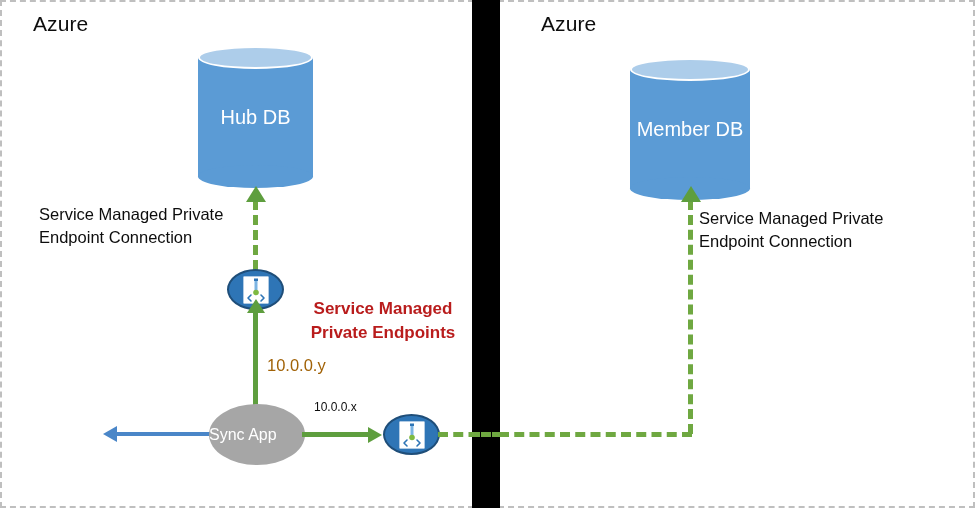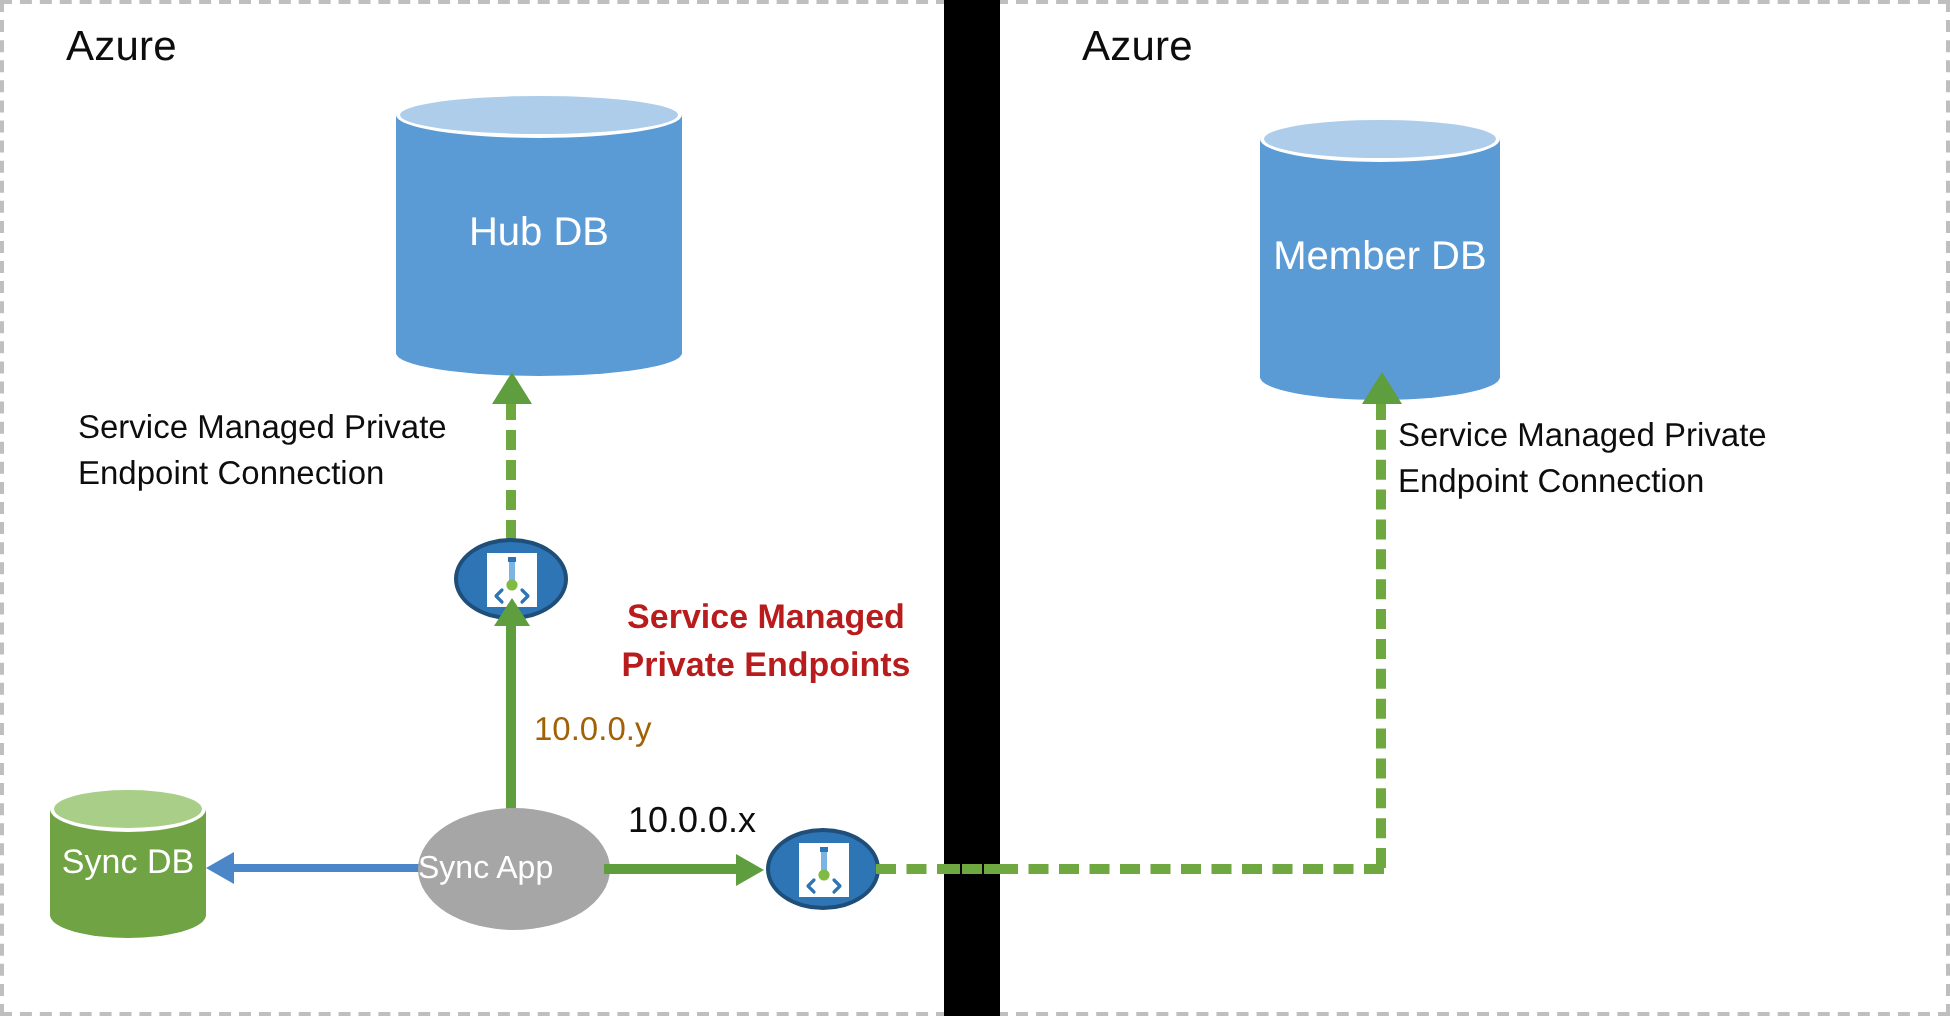--- a/index.html
+++ b/index.html
@@ -32,21 +32,21 @@
 
   
   .cyl.blue .body{background:#5B9BD5;}
   .cyl.blue .bot {background:#5B9BD5;}
   .cyl.blue .top {background:#ADCDEA;border:2px solid #ffffff;box-sizing:border-box;}
   
   .cyl.green .body{background:#6FA344;}
   .cyl.green .bot {background:#6FA344;}
   .cyl.green .top {background:#A9CE87;border:2px solid #ffffff;box-sizing:border-box;}
 
-  #hub-db   {left:198px;top:46px; width:115px;height:142px;padding-left:28px;}
+  #hub-db   {left:198px;top:46px; width:115px;height:142px;}
   #member-db{left:630px;top:58px; width:120px;height:142px;}
   #sync-db  {left:25px; top:393px;width:78px; height:76px;}
   #sync-db .label{font-size:17px;line-height:21px;}
 
   
   #sync-app{position:absolute;left:209px;top:404px;width:96px;height:61px;
             background:#A6A6A6;border-radius:50%;}
   #sync-app .label{position:absolute;left:0;right:0;top:50%;transform:translateY(-50%);
             text-align:left;color:#fff;font-size:16px;line-height:20px;}
 
@@ -98,21 +98,21 @@
   #arrow-member{position:absolute;left:681px;top:186px;width:0;height:0;
       border-left:10px solid transparent;border-right:10px solid transparent;
       border-bottom:16px solid #5E9E3E;}
 
   
   .annot{position:absolute;font-size:16.5px;line-height:23px;color:#0d0d0d;
          white-space:pre-line;}
   #label-hub-conn   {left:39px; top:203px;}
   #label-member-conn{left:699px;top:207px;}
   #label-ip-y{position:absolute;left:267px;top:356px;font-size:16.5px;color:#a16207;}
-  #label-ip-x{position:absolute;left:314px;top:400px;font-size:18px;color:#0d0d0d;}
+  #label-ip-x{position:absolute;left:314px;top:400px;font-size:12px;color:#0d0d0d;}
   #label-smpe{position:absolute;left:293px;top:297px;width:180px;text-align:center;
               font-size:17px;line-height:24px;font-weight:bold;color:#b91c1c;}
 </style>
 </head>
 <body>
 
 <div class="canvas">
 
   <div class="panel" id="panel-left"></div>
   <div class="panel-title" id="azure-left-label">Azure</div>
@@ -145,27 +145,20 @@
 
   <div class="green-line" id="line-app-to-pe"></div>
   <div id="arrow-app-to-pe"></div>
 
   <div id="label-smpe">Service Managed
 Private Endpoints</div>
 
   <div id="label-ip-y">10.0.0.y</div>
   <div id="label-ip-x">10.0.0.x</div>
 
-  <div class="cyl green" id="sync-db">
-    <div class="body"></div>
-    <div class="bot"></div>
-    <div class="top"></div>
-    <div class="label">Sync
-DB</div>
-  </div>
 
   <div class="blue-line" id="line-app-to-syncdb"></div>
   <div id="arrow-app-to-syncdb"></div>
 
   <div id="sync-app">
     <div class="label">Sync
 App</div>
   </div>
 
   <div class="green-line" id="line-app-to-pe2"></div>

